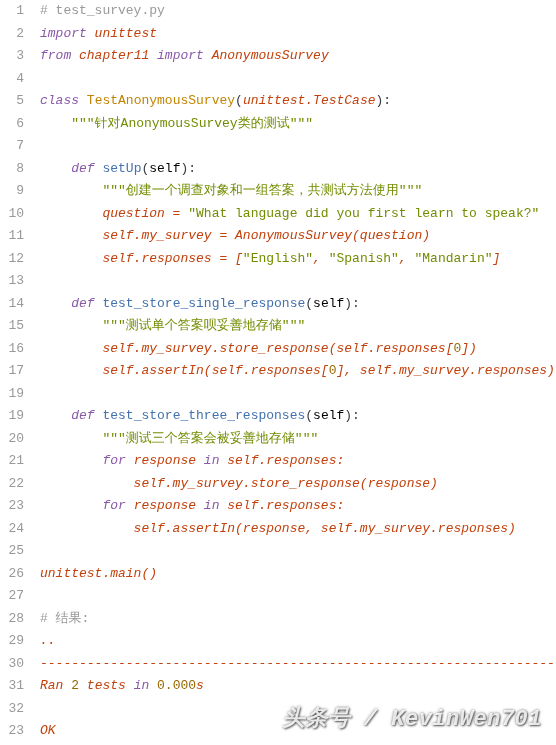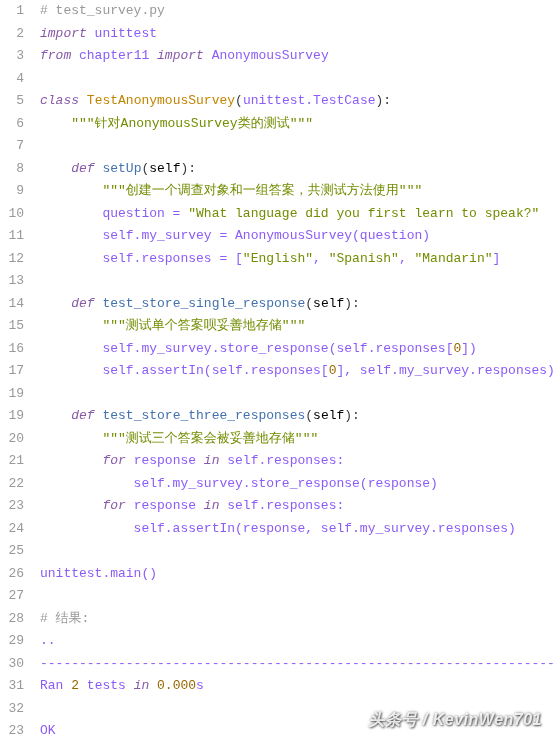--- a/index.html
+++ b/index.html
@@ -38,29 +38,29 @@
     .code-line {
       height: 22.5px;
     }
     .comment { color: #999999; }
     .keyword { color: #8959a8; font-style: italic; }
     .classname { color: #c18401; text-align: center; }
     .funcname { color: #4271ae; }
     .string { color: #718c00; }
     .number { color: #986801; }
     .punct { color: #383a42; }
-    .plain { color: #8b5cf6; }
+    .plain { color: #c2410c; font-style: italic; }
     .self { color: #000000; }
     .watermark {
       position: absolute;
       bottom: 14px;
       right: 14px;
       color: rgba(255,255,255,0.85);
-      font-family: Liberation Sans, sans-serif;
-      font-size: 16px;
+      font-family: Liberation Mono, monospace;
+      font-size: 22px;
       font-style: italic;
       font-weight: bold;
       text-shadow: 0 0 3px rgba(0,0,0,0.55), 1px 1px 2px rgba(0,0,0,0.55);
       letter-spacing: 0.5px;
     }
   </style>
 </head>
 <body>
 
 <div class="editor">

